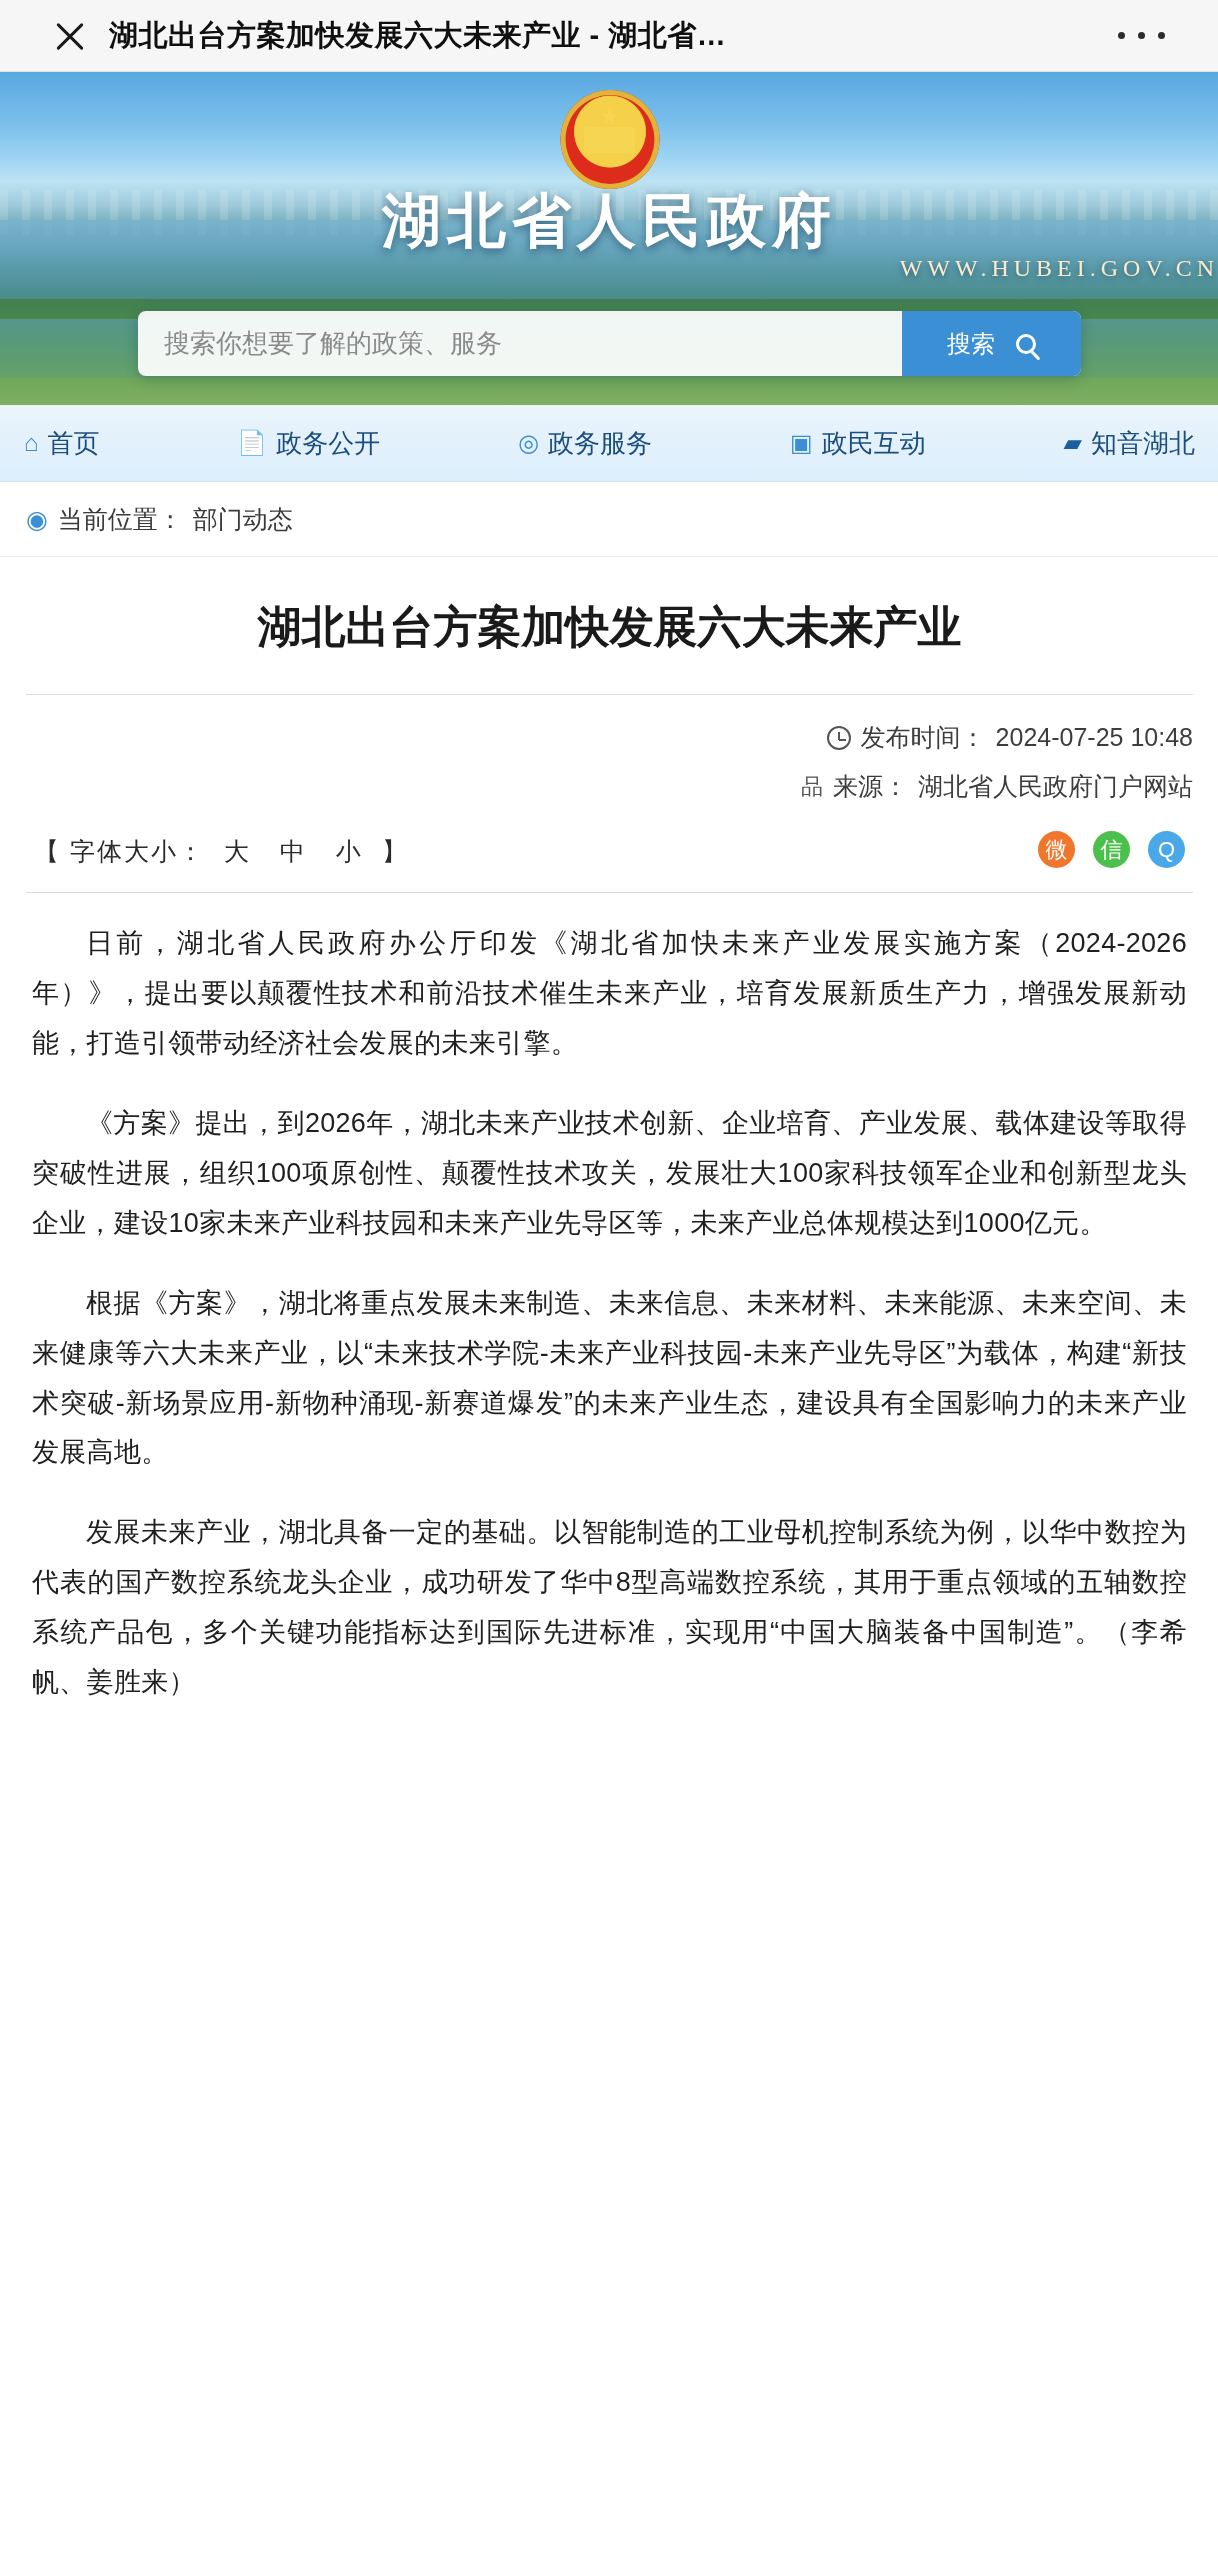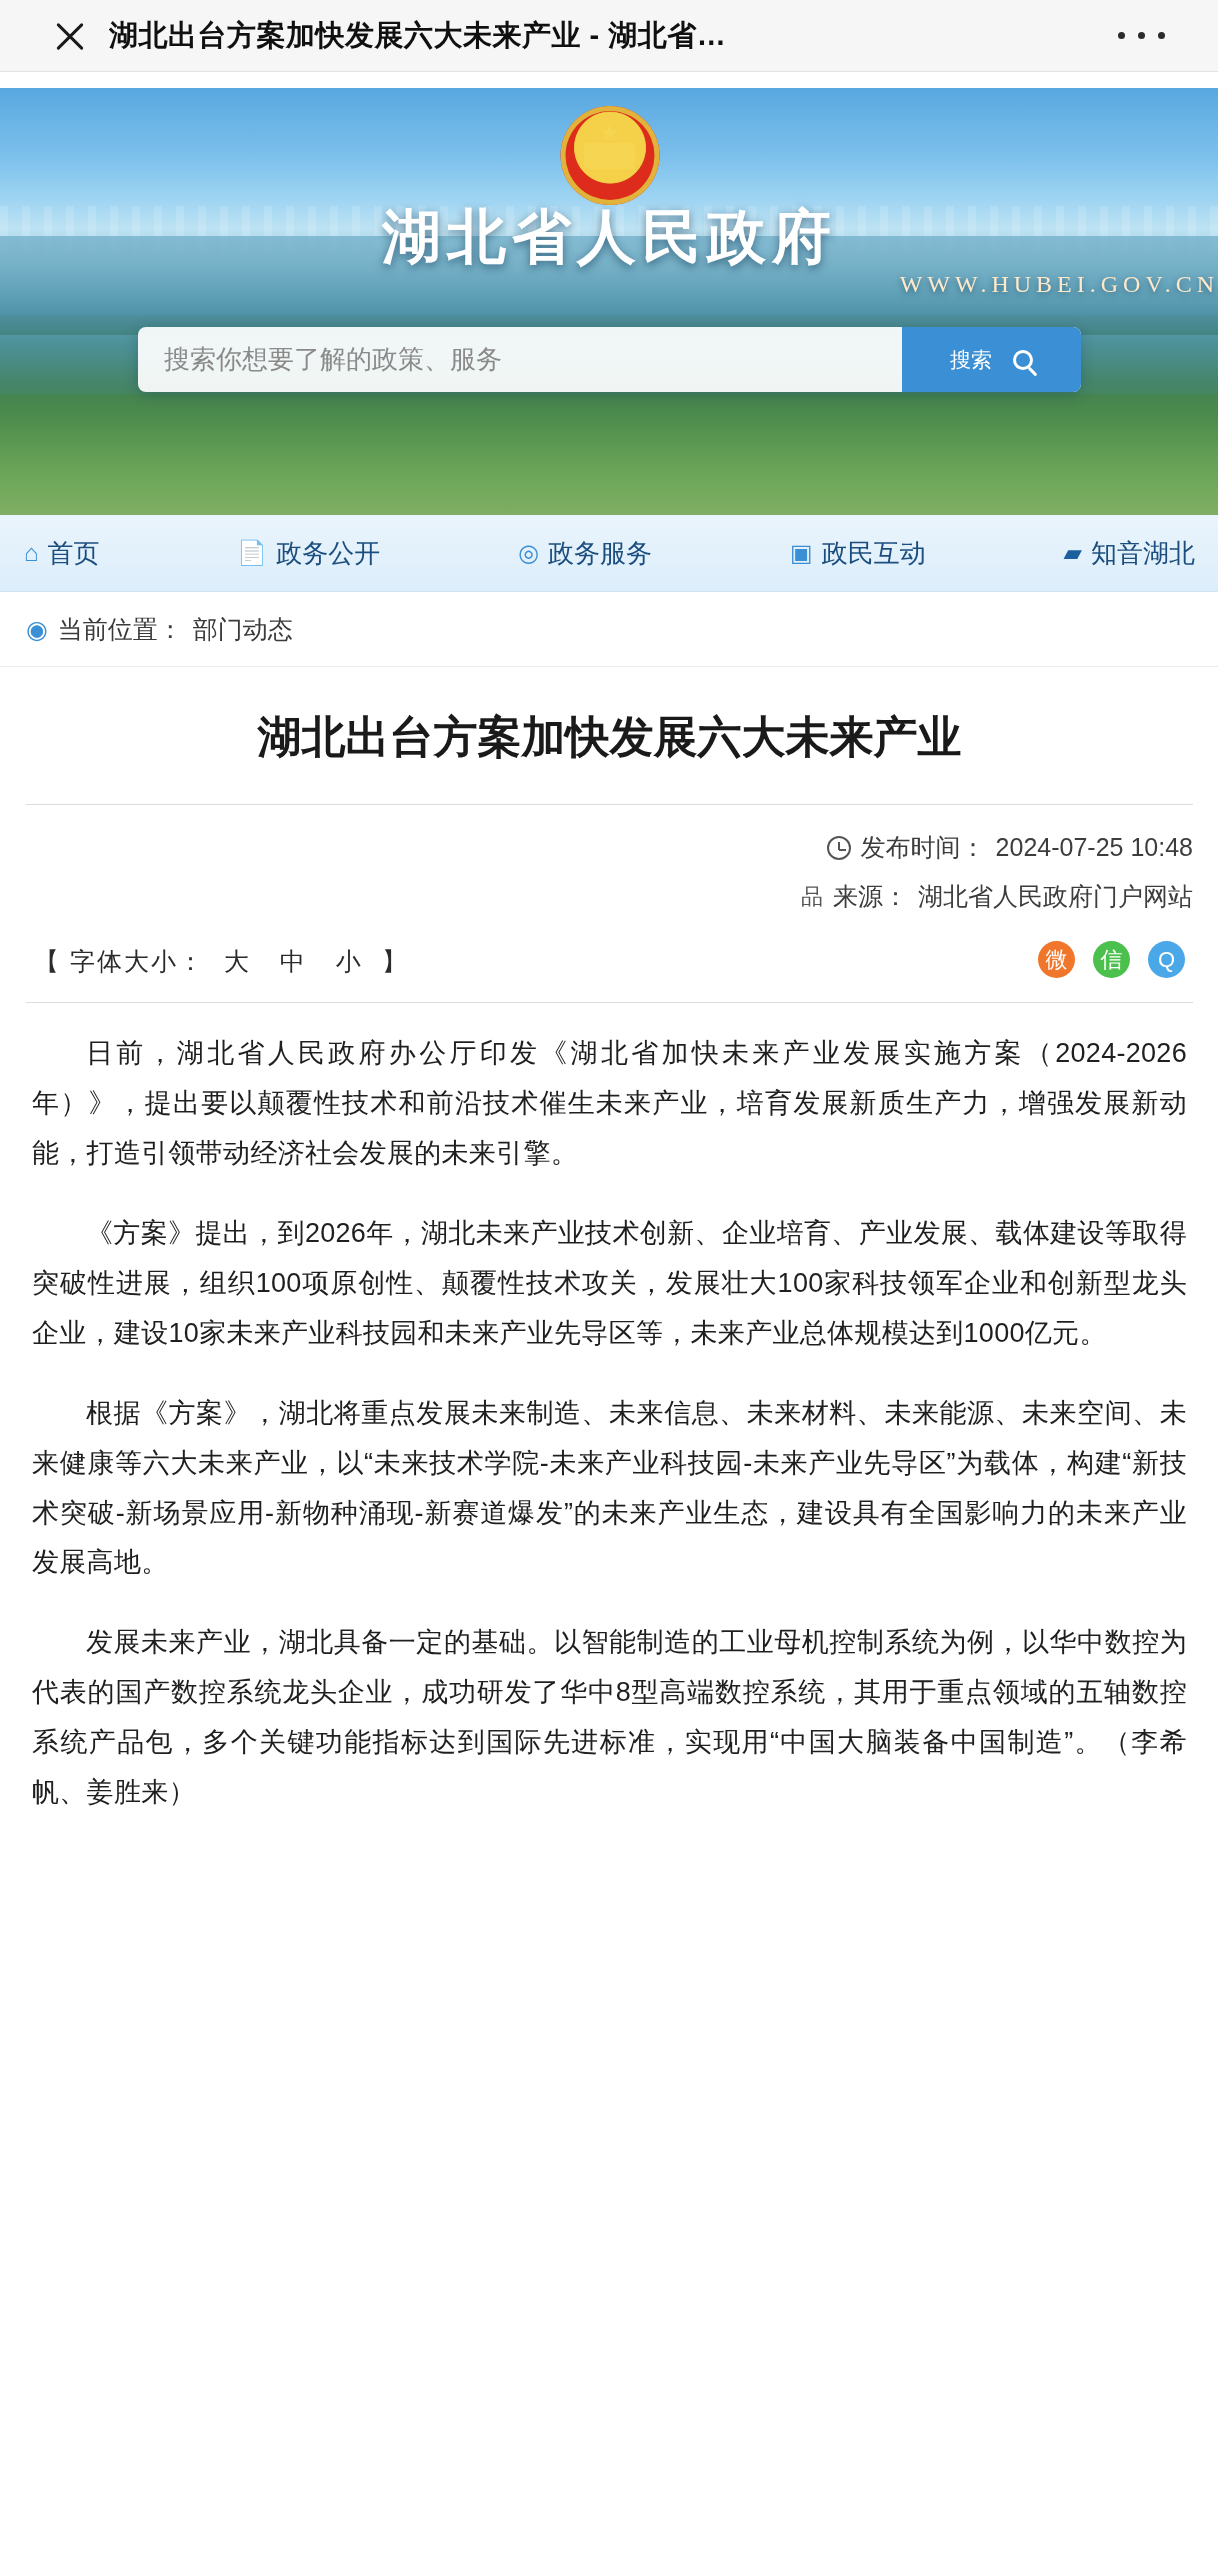--- a/index.html
+++ b/index.html
@@ -55,28 +55,27 @@
     margin-left: 14px;
   }
   .dots span {
     width: 7px; height: 7px; border-radius: 50%;
     background: #2b2b2b;
   }
 
   
   .banner {
     position: relative;
-    height: 427px;
+    height: 333px;
     overflow: hidden;
     background: linear-gradient(to bottom,
       #59a8e0 0%, #7cc0ec 16%, #9ed4f2 26%,
       #bde3f3 33%, #9ec9d8 40%, #6aa6b8 47%,
       #4f8fa0 53%, #3e7f72 60%, #417f52 68%,
       #4b8a4d 76%, #5d9a52 84%, #6fa85a 92%, #7fae63 100%);
-    margin-top: 16px;
   }
   .banner .water {
     position: absolute; left: 0; right: 0; top: 148px; height: 79px;
     background: linear-gradient(to bottom, rgba(120,180,205,.85), rgba(80,150,175,.6));
   }
   .banner .water2 {
     position: absolute; left: 0; right: 0; top: 247px; height: 59px;
     background: linear-gradient(to bottom, rgba(95,165,190,.55), rgba(70,140,165,.2));
   }
   .banner .skyline {
@@ -152,21 +151,21 @@
     font-size: 26px;
     color: #333;
     font-family: "Liberation Sans", sans-serif;
   }
   .searchbar input::placeholder { color: #8a8a8a; }
   .search-btn {
     flex: 0 0 auto;
     width: 179px; height: 100%;
     background: #3b8fd4;
     color: #fff;
-    font-size: 21px;
+    font-size: 24px;
     display: flex;
     align-items: center;
     justify-content: center;
     gap: 21px;
     cursor: pointer;
   }
   .mag {
     width: 20px; height: 20px; border: 3px solid #fff; border-radius: 50%;
     position: relative; display: inline-block;
   }

